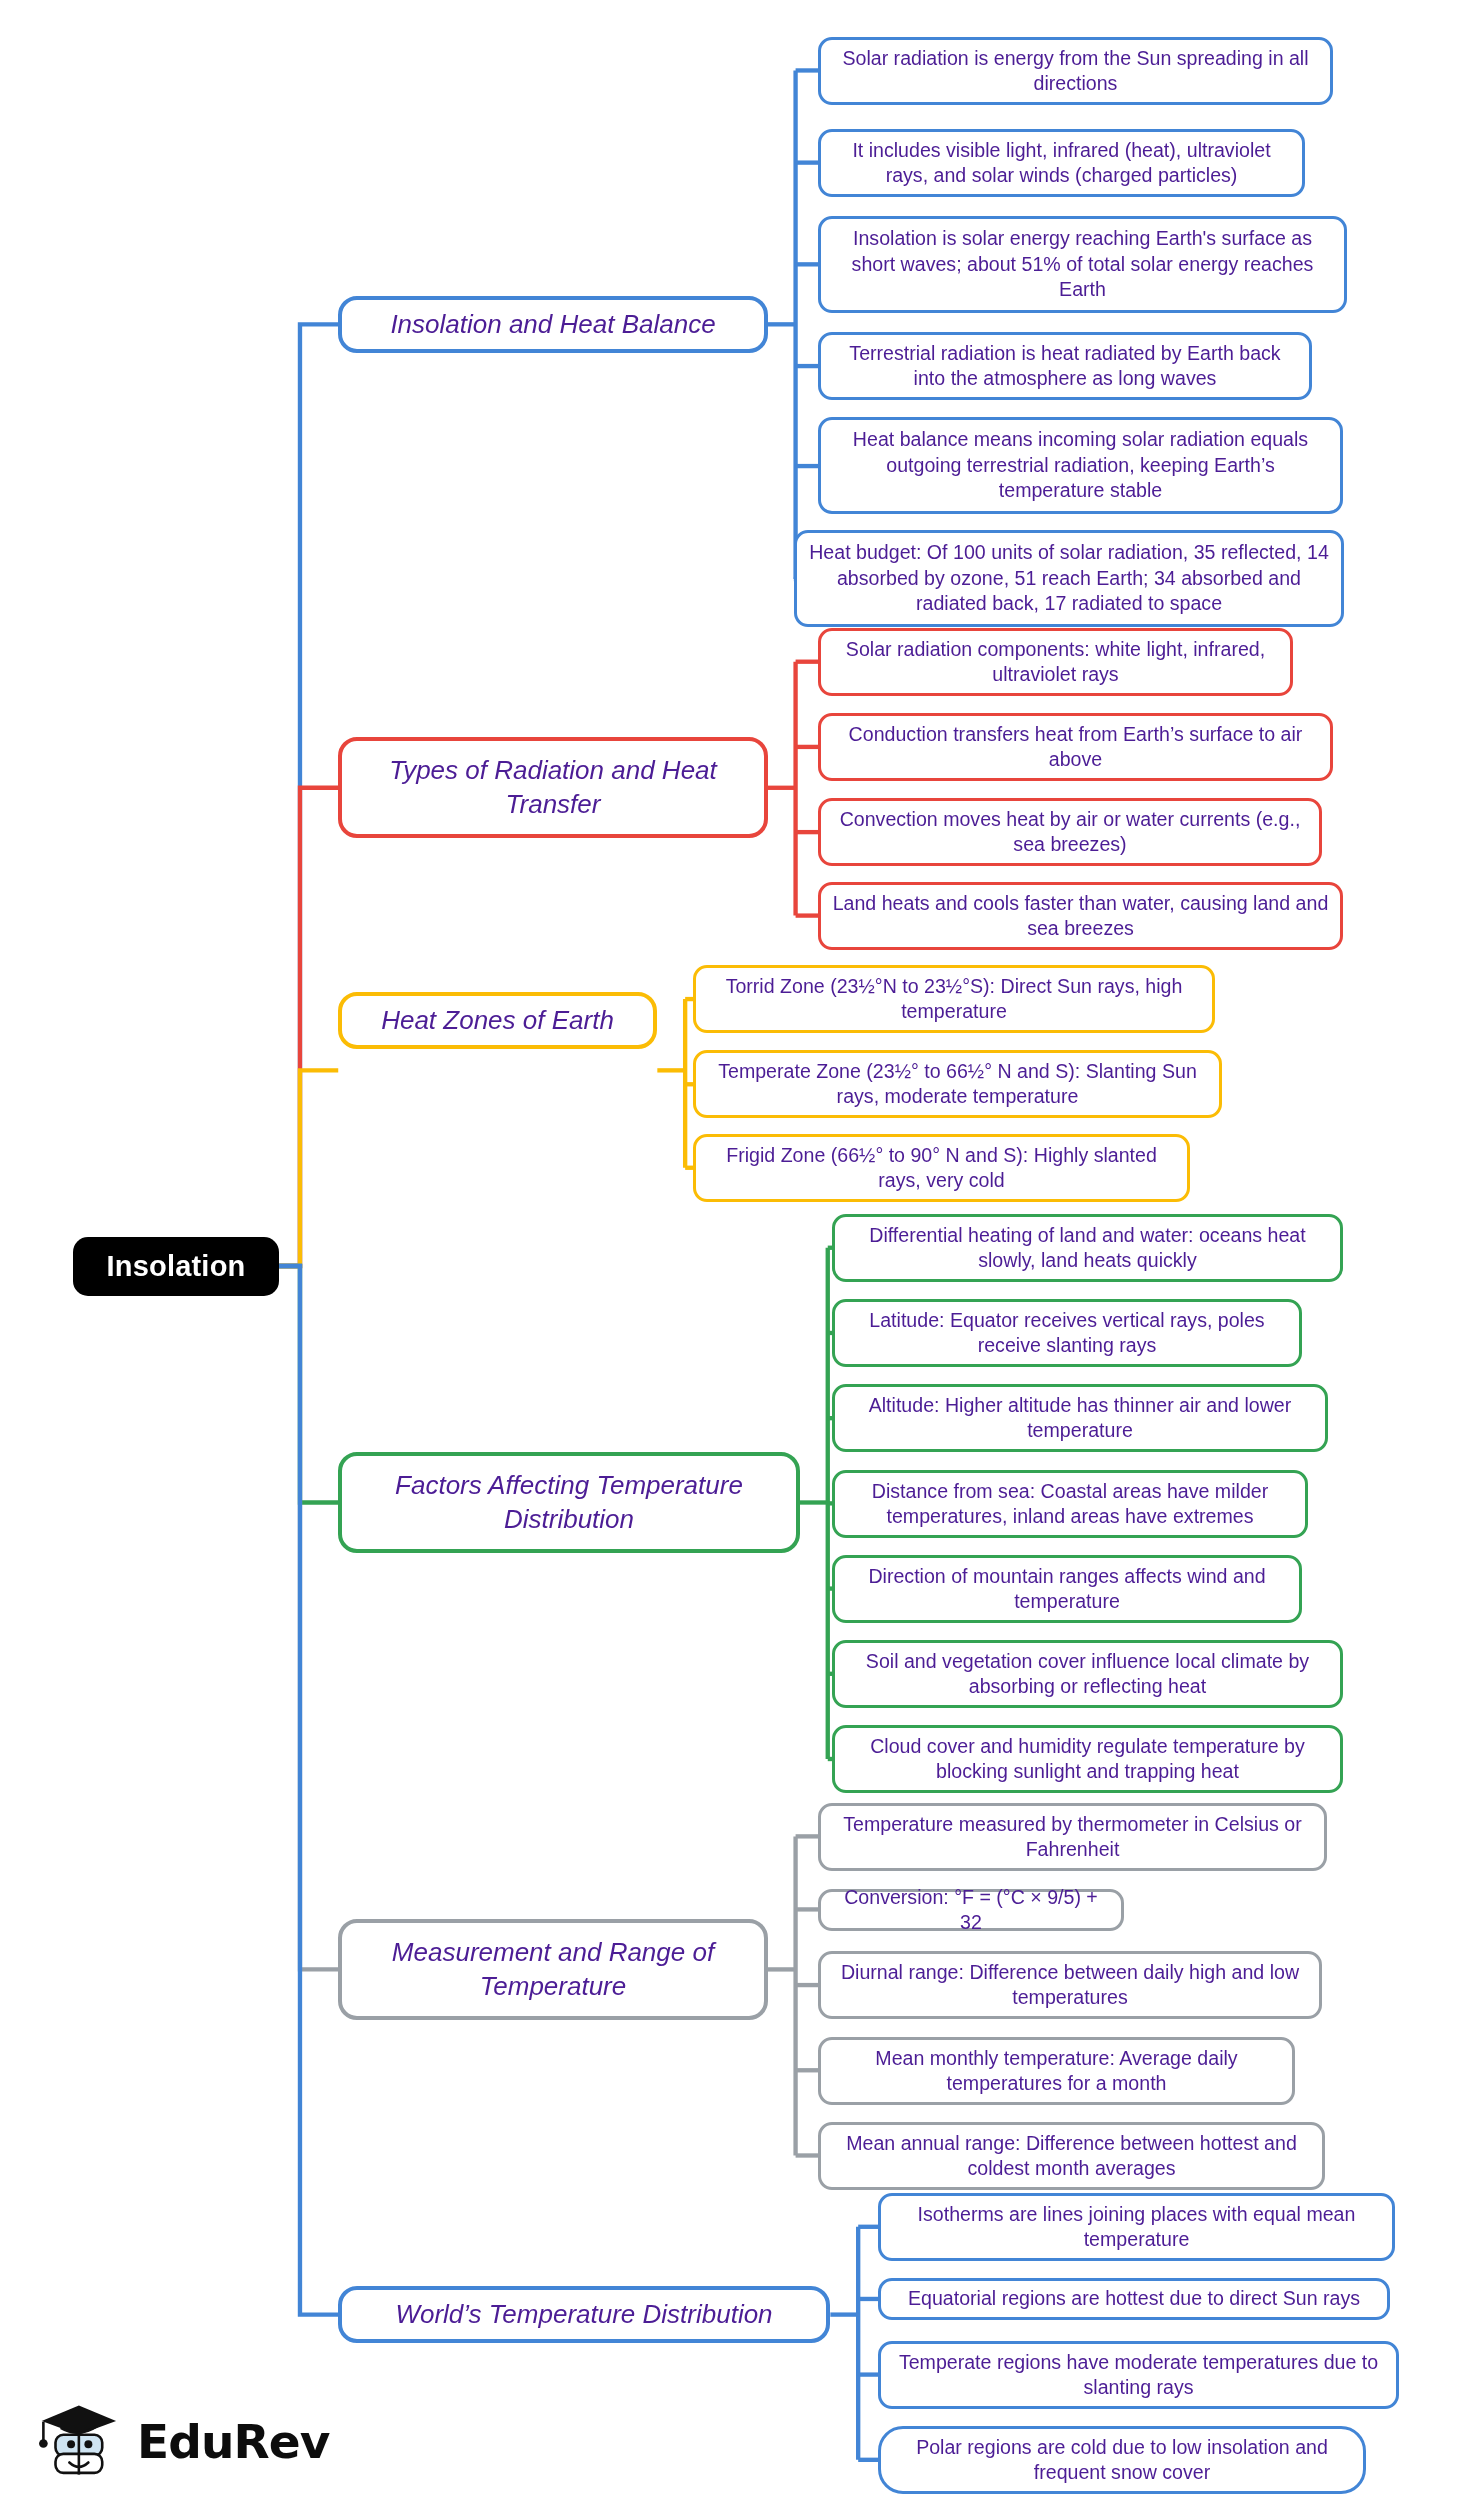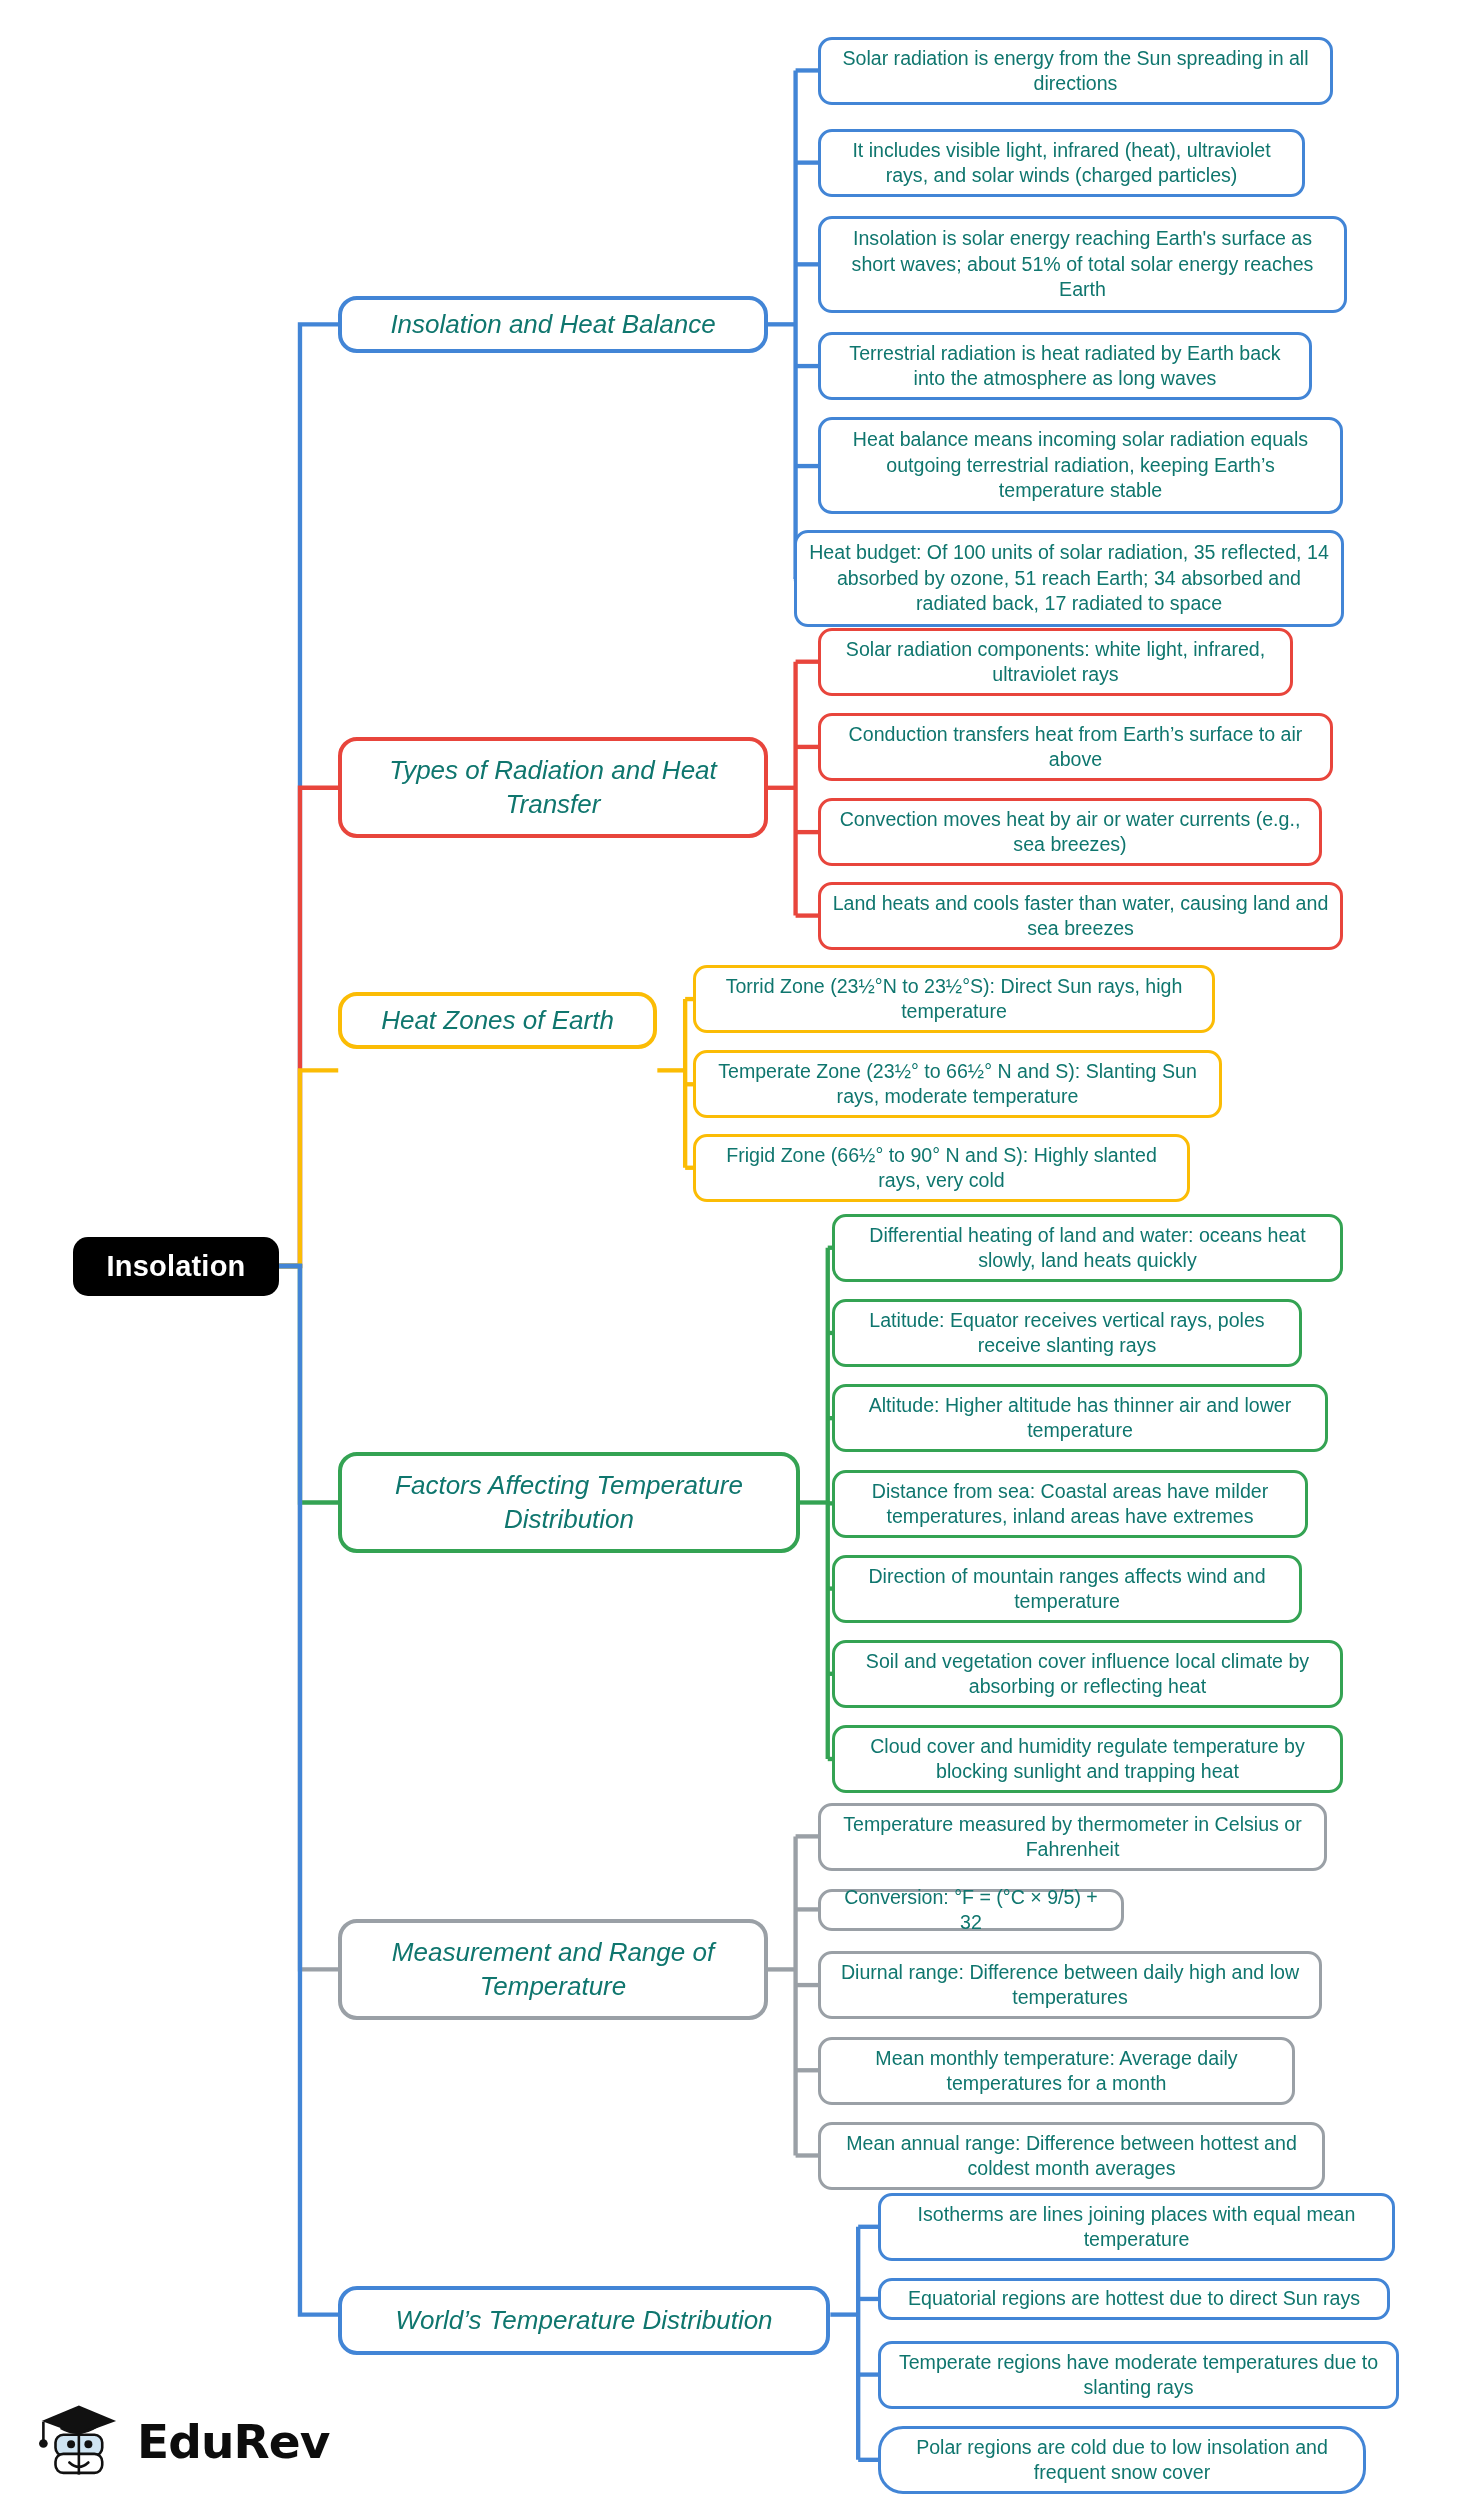--- a/index.html
+++ b/index.html
@@ -25,21 +25,21 @@
   }
   .node {
     position: absolute;
     box-sizing: border-box;
     background: #ffffff;
     border-style: solid;
     display: flex;
     align-items: center;
     justify-content: center;
     text-align: center;
-    color: #0f766e;
+    color: #4c1d95;
     line-height: 1.30;
   }
   .root-node {
     position: absolute;
     box-sizing: border-box;
     background: #000000;
     color: #ffffff;
     border-radius: 15px;
     display: flex;
     align-items: center;
@@ -149,21 +149,21 @@
       </div>
       <div class="node branch-node" style="border-color: rgb(251, 188, 5); left: 338px; top: 992px; width: 319px; height: 57px;">
         <span>Heat Zones of Earth</span>
       </div>
       <div class="node branch-node" style="border-color: rgb(52, 163, 83); left: 338px; top: 1452px; width: 462px; height: 101px;">
         <span>Factors Affecting Temperature Distribution</span>
       </div>
       <div class="node branch-node" style="border-color: rgb(154, 160, 166); left: 338px; top: 1919px; width: 430px; height: 101px;">
         <span>Measurement and Range of Temperature</span>
       </div>
-      <div class="node branch-node" style="border-color: rgb(66, 133, 214); left: 338px; top: 2286px; width: 492px; height: 69px;">
+      <div class="node branch-node" style="border-color: rgb(66, 133, 214); left: 338px; top: 2286px; width: 492px; height: 57px;">
         <span>World’s Temperature Distribution</span>
       </div>
     </div>
   <div id="leaf-layer">
       <div class="node leaf-node" style="border-color: rgb(66, 133, 214); left: 818px; top: 37px; width: 515px; height: 68px;">
         <span>Solar radiation is energy from the Sun spreading in all directions</span>
       </div>
       <div class="node leaf-node" style="border-color: rgb(66, 133, 214); left: 818px; top: 129px; width: 487px; height: 68px;">
         <span>It includes visible light, infrared (heat), ultraviolet rays, and solar winds (charged particles)</span>
       </div>

